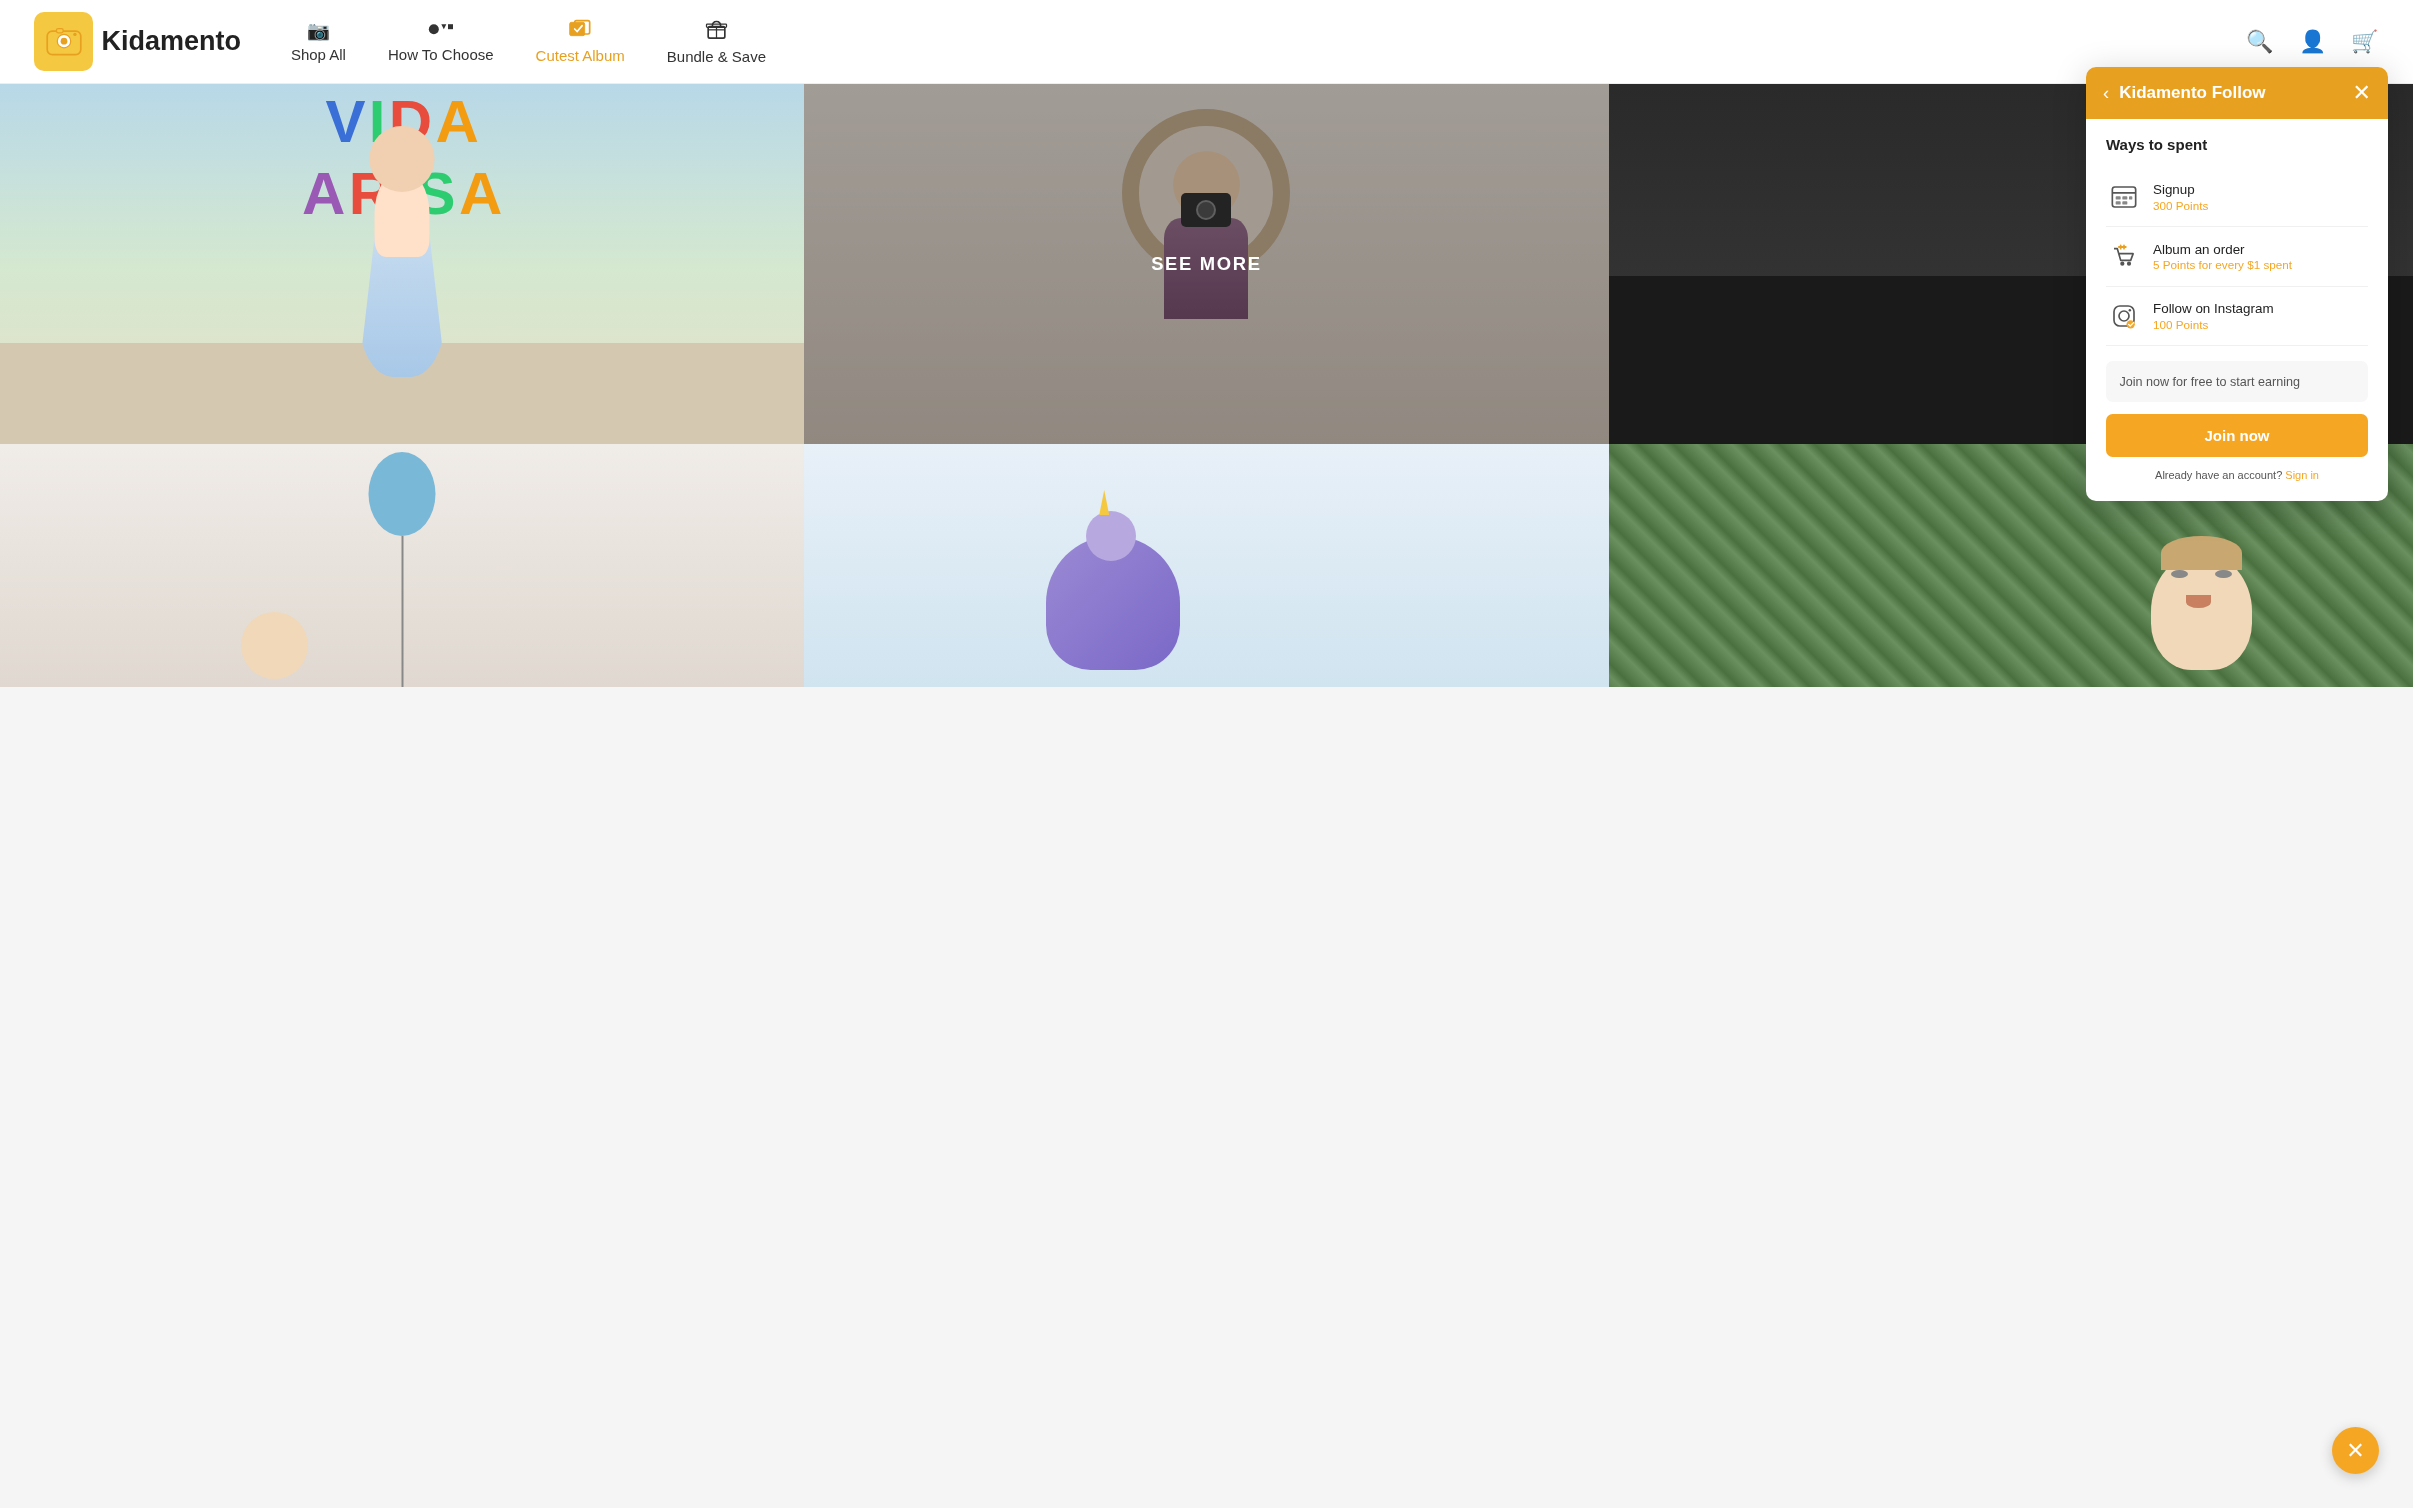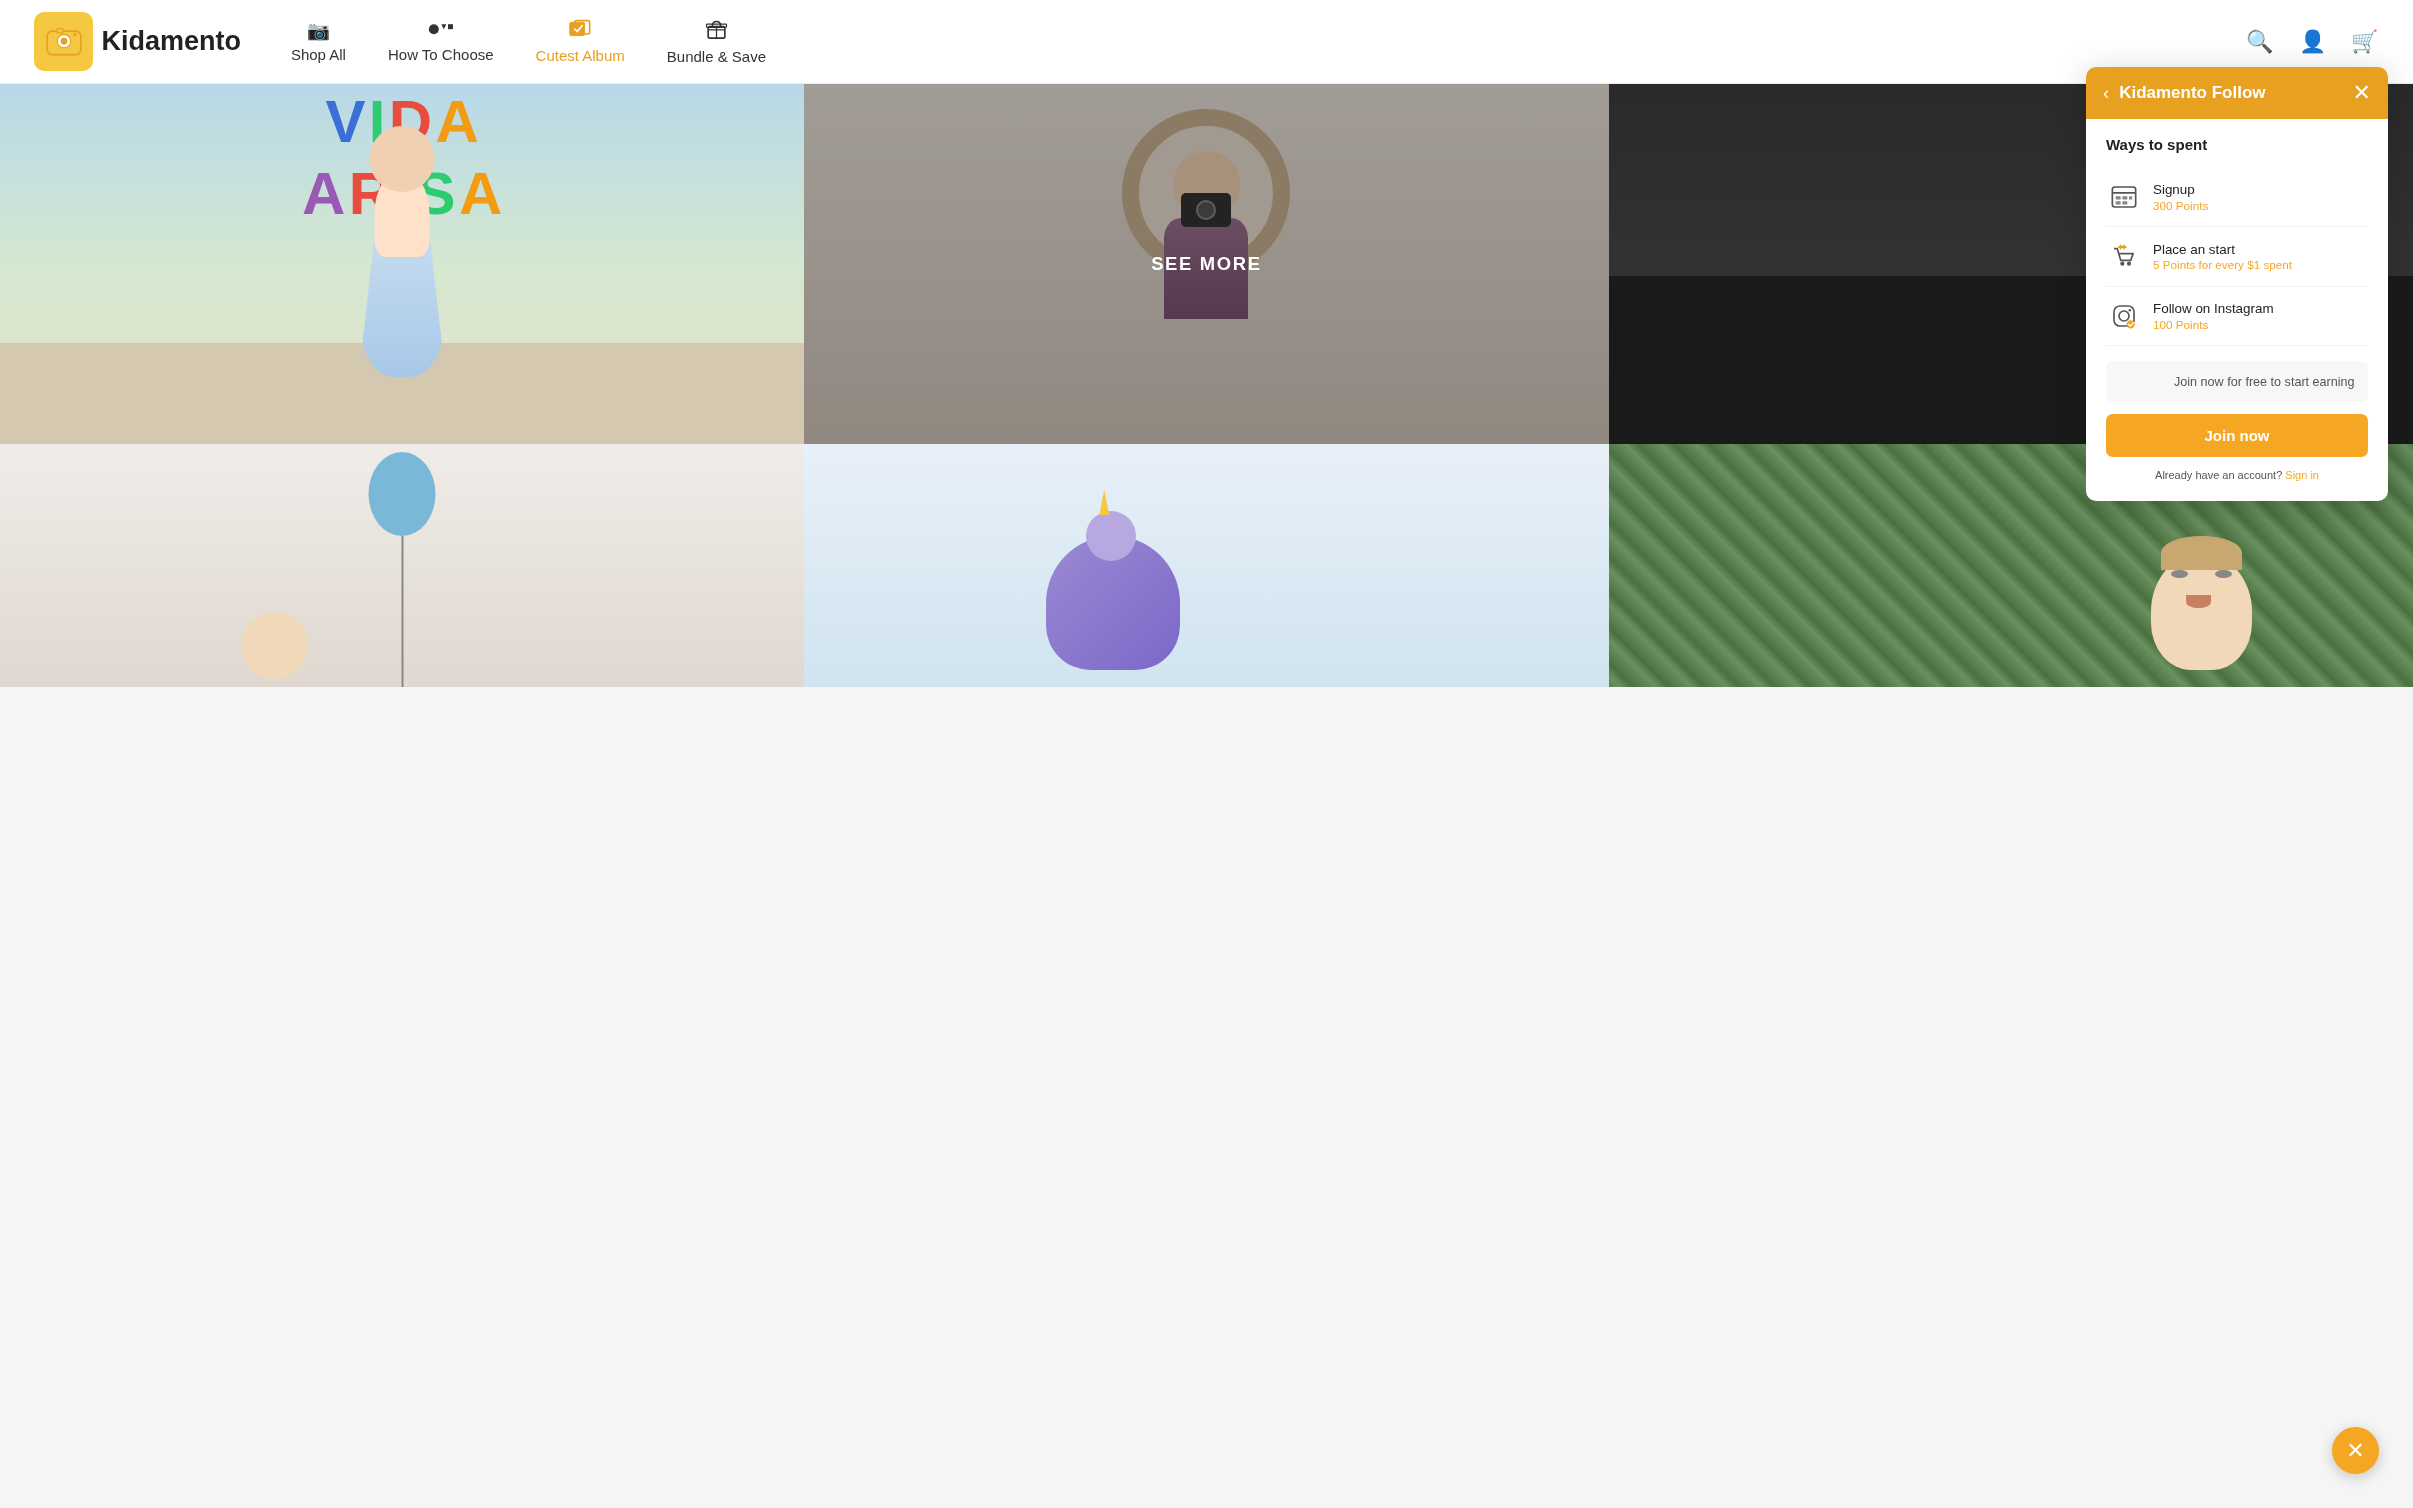--- a/index.html
+++ b/index.html
@@ -91,21 +91,21 @@
     .earn-item:last-child { border-bottom: none; }
     .earn-icon { width: 35px; height: 35px; display: flex; align-items: center; justify-content: center; font-size: 18.4px; flex-shrink: 0; }
     .earn-info { display: flex; flex-direction: column; gap: 1.7px; }
     .earn-label { font-size: 13.4px; font-weight: 500; color: #222; }
     .earn-points { font-size: 11.7px; color: #f5a623; font-weight: 500; }
 
     .join-banner {
       background: #f7f7f7;
       border-radius: 6.7px;
       padding: 13.4px;
-      text-align: right;
+      text-align: left;
       margin-top: 15px;
       font-size: 12.6px;
       color: #555;
     }
     .join-btn {
       display: block;
       width: 100%;
       margin-top: 11.7px;
       padding: 13.4px;
       background: #f5a623;
@@ -330,21 +330,21 @@
       <div class="earn-icon">
         <svg width="30" height="30" viewBox="0 0 36 36">
           <path d="M6 8h4l4 14h12l3-8H12" fill="none" stroke="#555" stroke-width="2" stroke-linejoin="round"></path>
           <circle cx="16" cy="26" r="2.5" fill="#555"></circle>
           <circle cx="24" cy="26" r="2.5" fill="#555"></circle>
           <path d="M14 4 L14 8 M18 4 L18 8" stroke="#e8a020" stroke-width="2" stroke-linecap="round"></path>
           <path d="M12 6 L20 6" stroke="#e8a020" stroke-width="2.5" stroke-linecap="round"></path>
         </svg>
       </div>
       <div class="earn-info">
-        <span class="earn-label">Place an start</span>
+        <span class="earn-label">Album an order</span>
         <span class="earn-points">5 Points for every $1 spent</span>
       </div>
     </div>
 
     <div class="earn-item">
       <div class="earn-icon">
         <svg width="30" height="30" viewBox="0 0 36 36">
           <rect x="6" y="6" width="24" height="24" rx="7" fill="none" stroke="#555" stroke-width="2"></rect>
           <circle cx="18" cy="18" r="6" fill="none" stroke="#555" stroke-width="2"></circle>
           <circle cx="25" cy="11" r="1.5" fill="#555"></circle>

